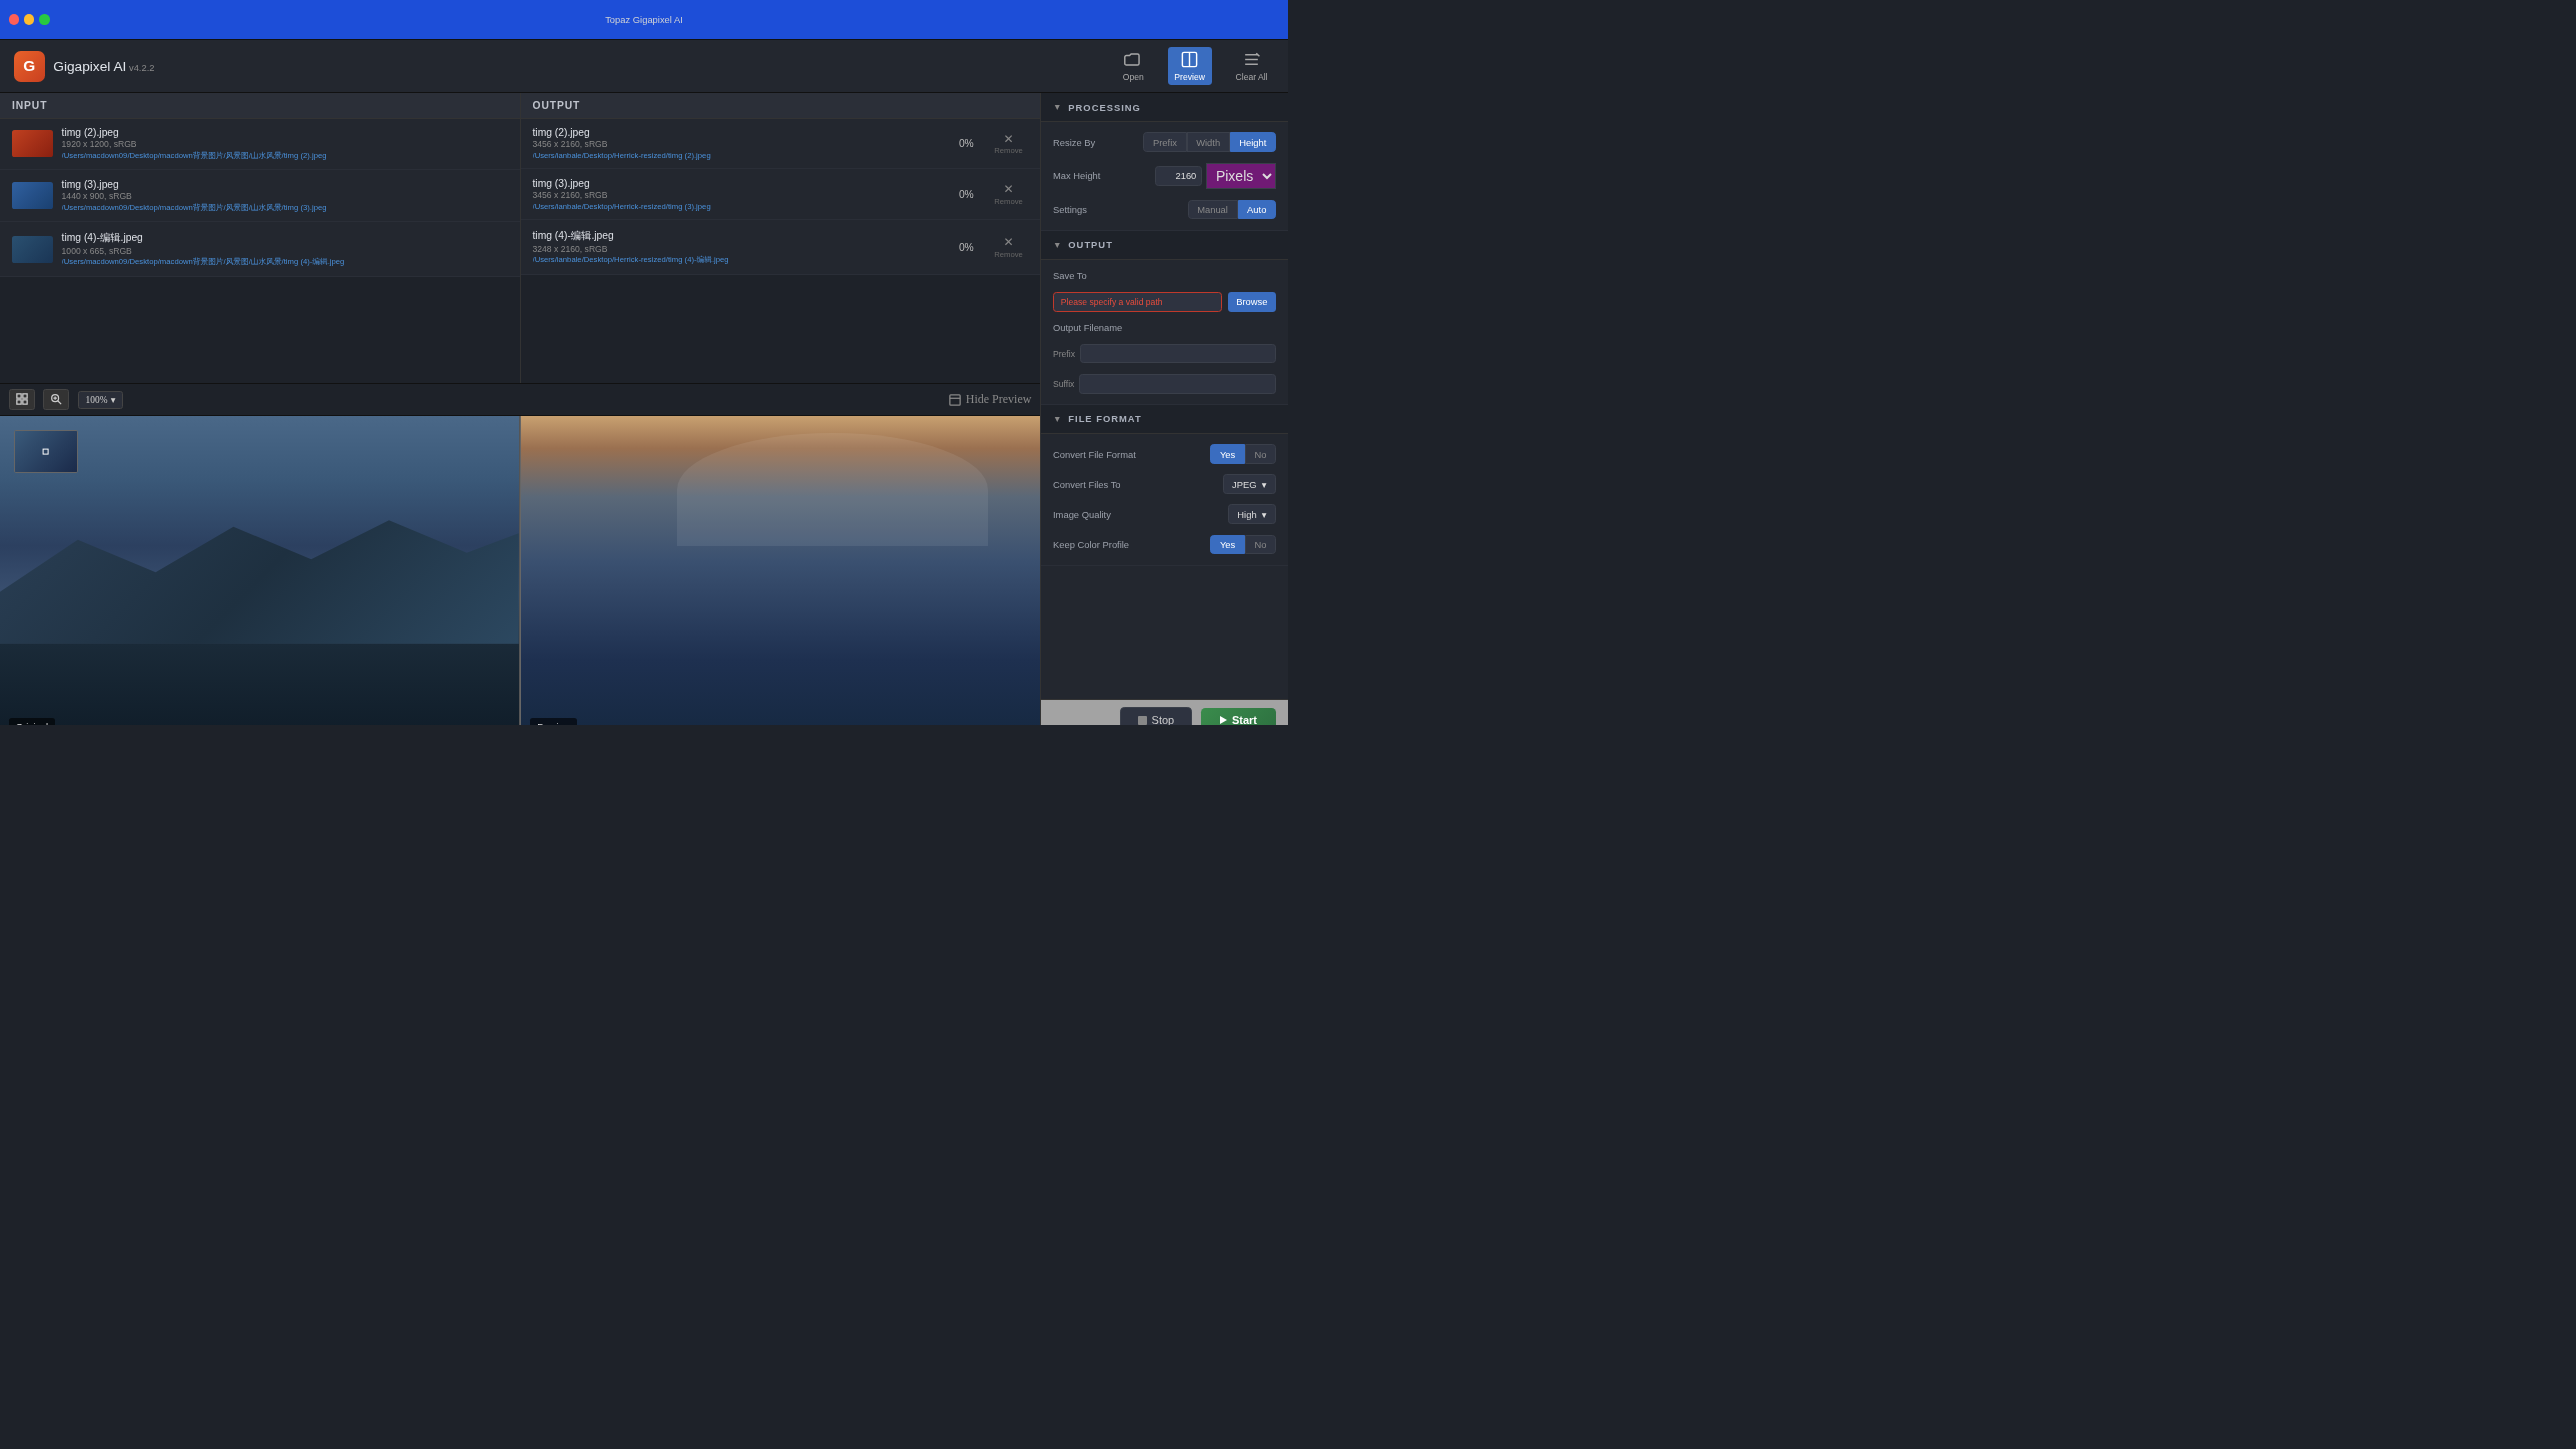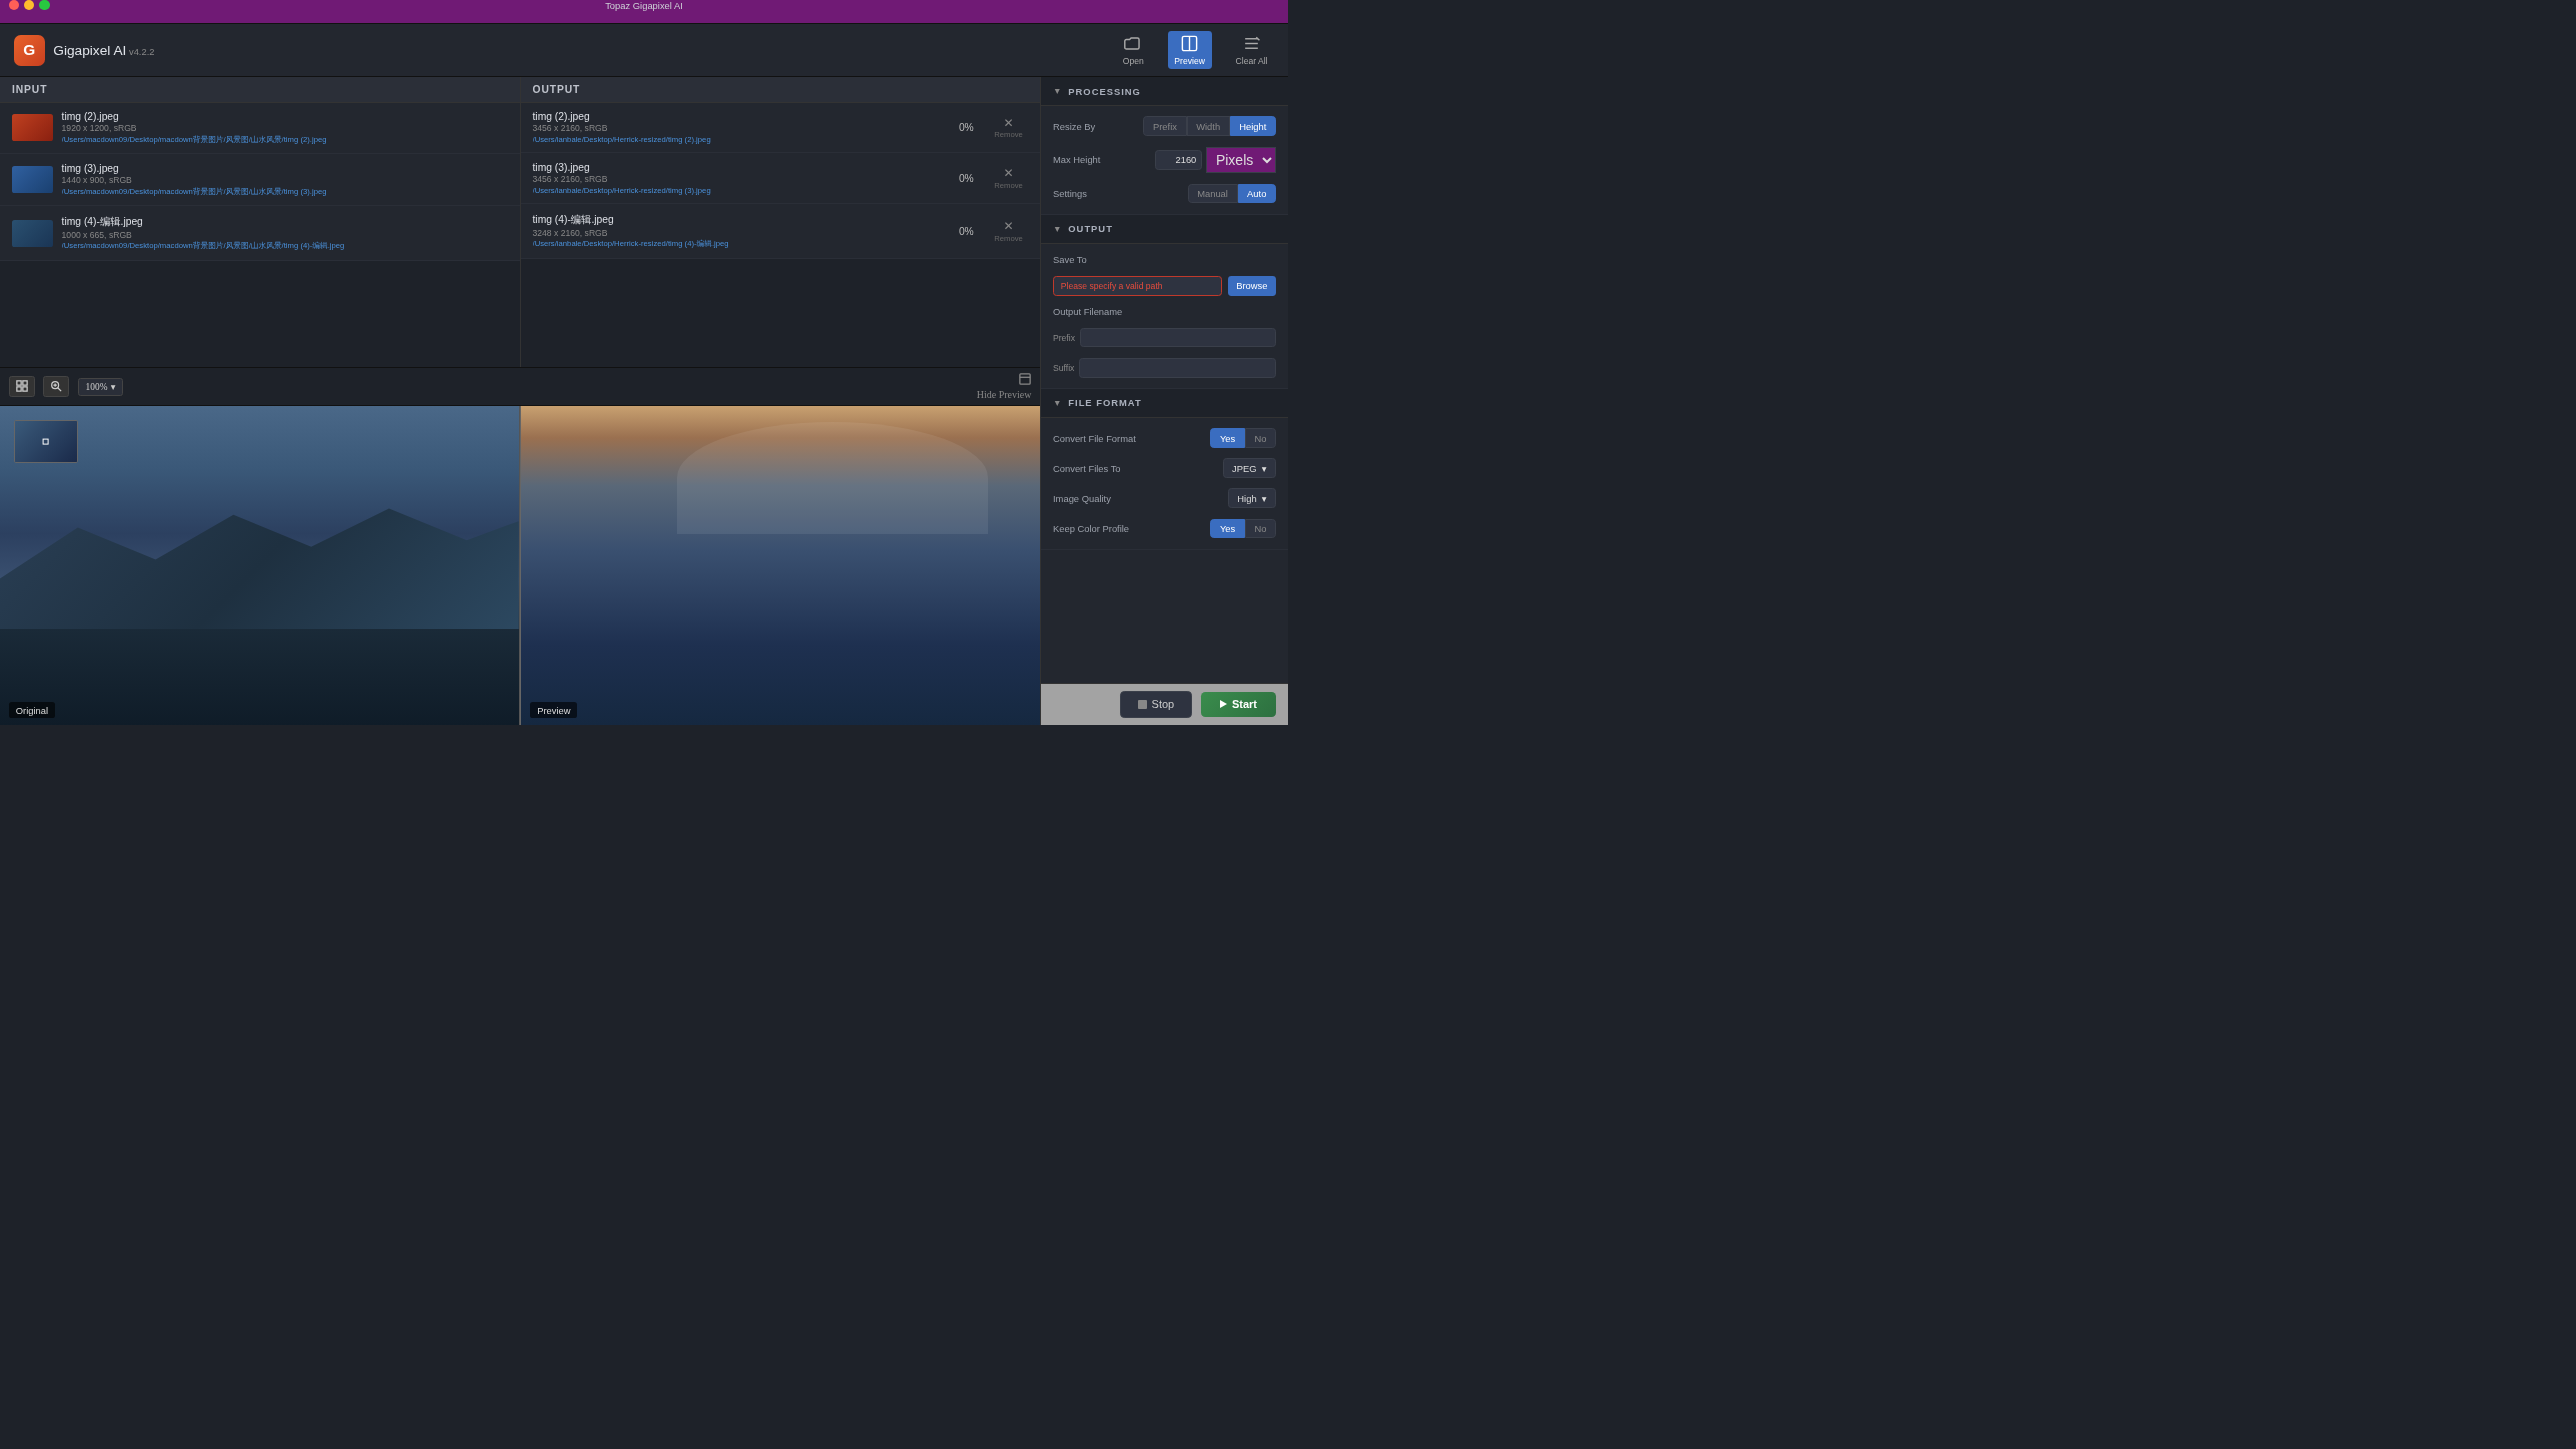--- a/index.html
+++ b/index.html
@@ -8,24 +8,24 @@
       background: #1e2229;
       color: #cdd0d6;
       width: 1288px;
       height: 725px;
       overflow: hidden;
       font-size: 9.4px;
     }
 
     
     #titlebar {
-      background: #701a75;
-      height: 24px;
-      display: flex;
-      align-items: flex-start;
+      background: #1d4ed8;
+      height: 40px;
+      display: flex;
+      align-items: center;
       justify-content: center;
       position: relative;
       border-bottom: 0.9px solid #111;
     }
     #titlebar .traffic-lights {
       position: absolute;
       left: 8.6px;
       display: flex;
       gap: 5.1px;
       align-items: center;
@@ -257,26 +257,25 @@
       color: #ccc;
       padding: 2.6px 6.8px;
       border-radius: 2.6px;
       font-size: 9.4px;
       display: flex; align-items: center; gap: 3.4px;
       cursor: pointer;
     }
     .hide-preview-btn {
       margin-left: auto;
       display: flex;
-      align-items: flex-end;
+      align-items: center;
       gap: 4.3px;
       color: #888;
       cursor: pointer;
-      font-size: 10px;
-      flex-direction: column;
+      font-size: 12px;
     }
 
     
     #right-panel {
       width: 248px;
       background: #23272f;
       border-left: 0.9px solid #333;
       overflow-y: auto;
       display: flex;
       flex-direction: column;

